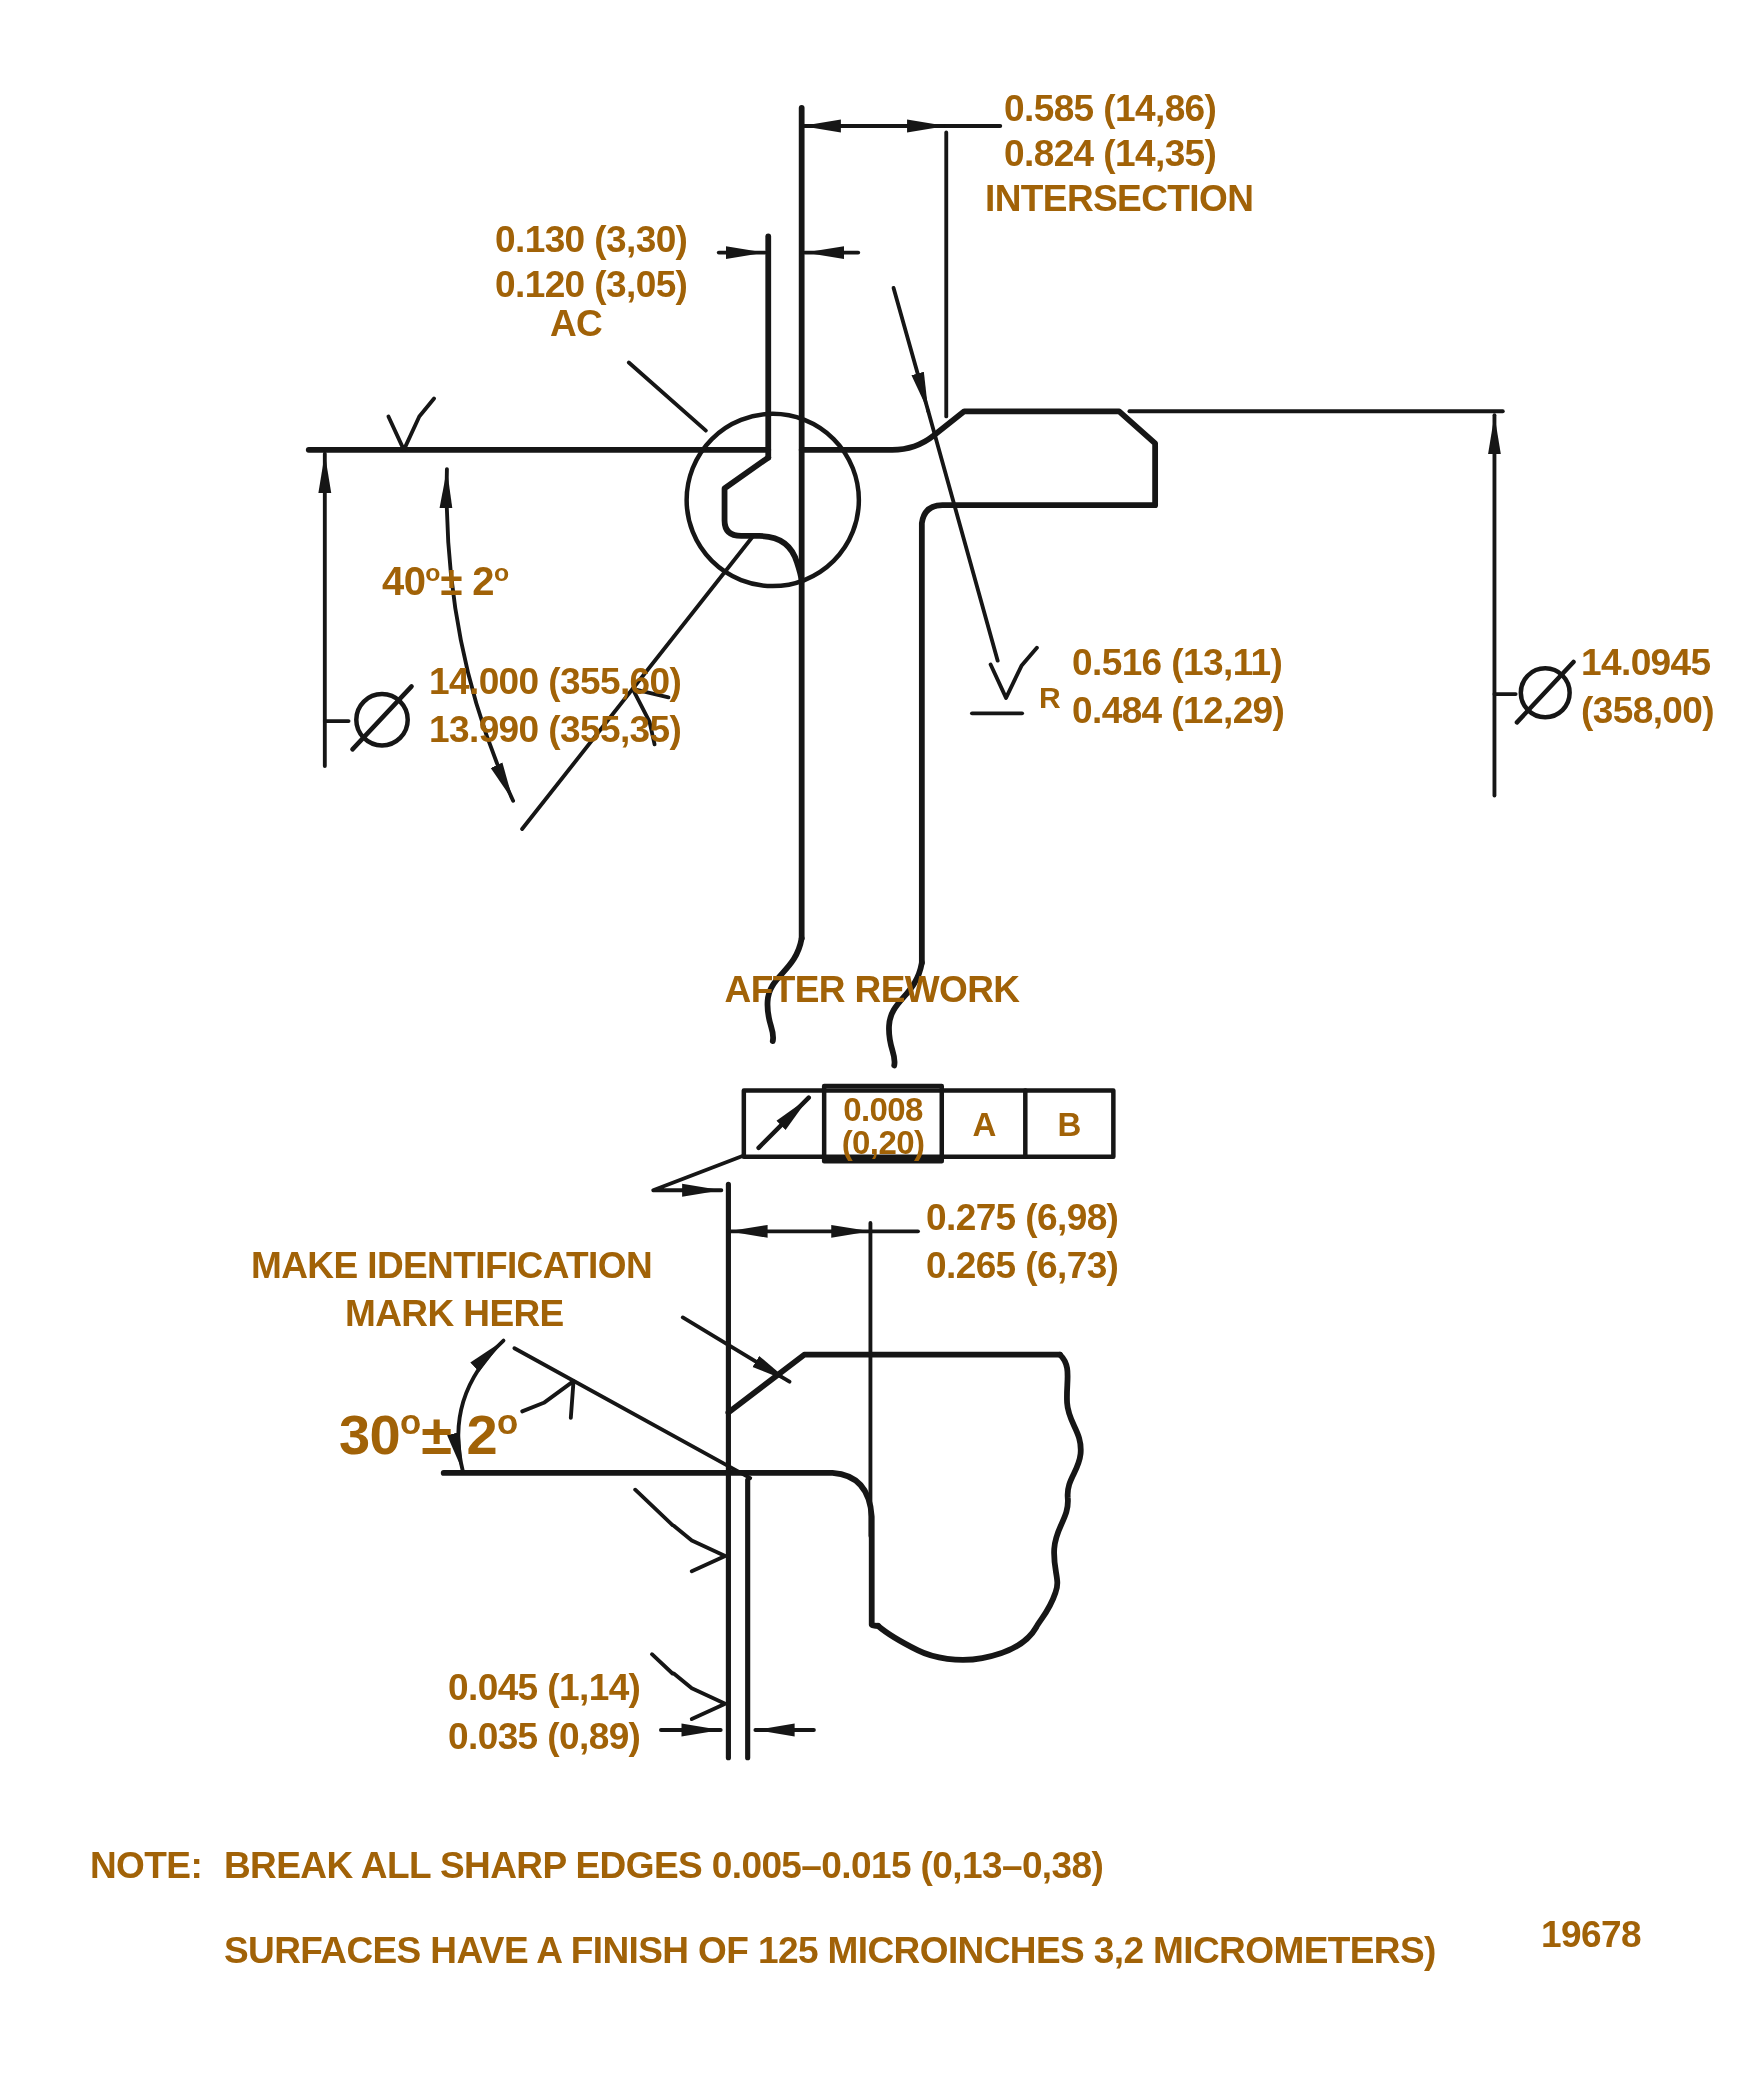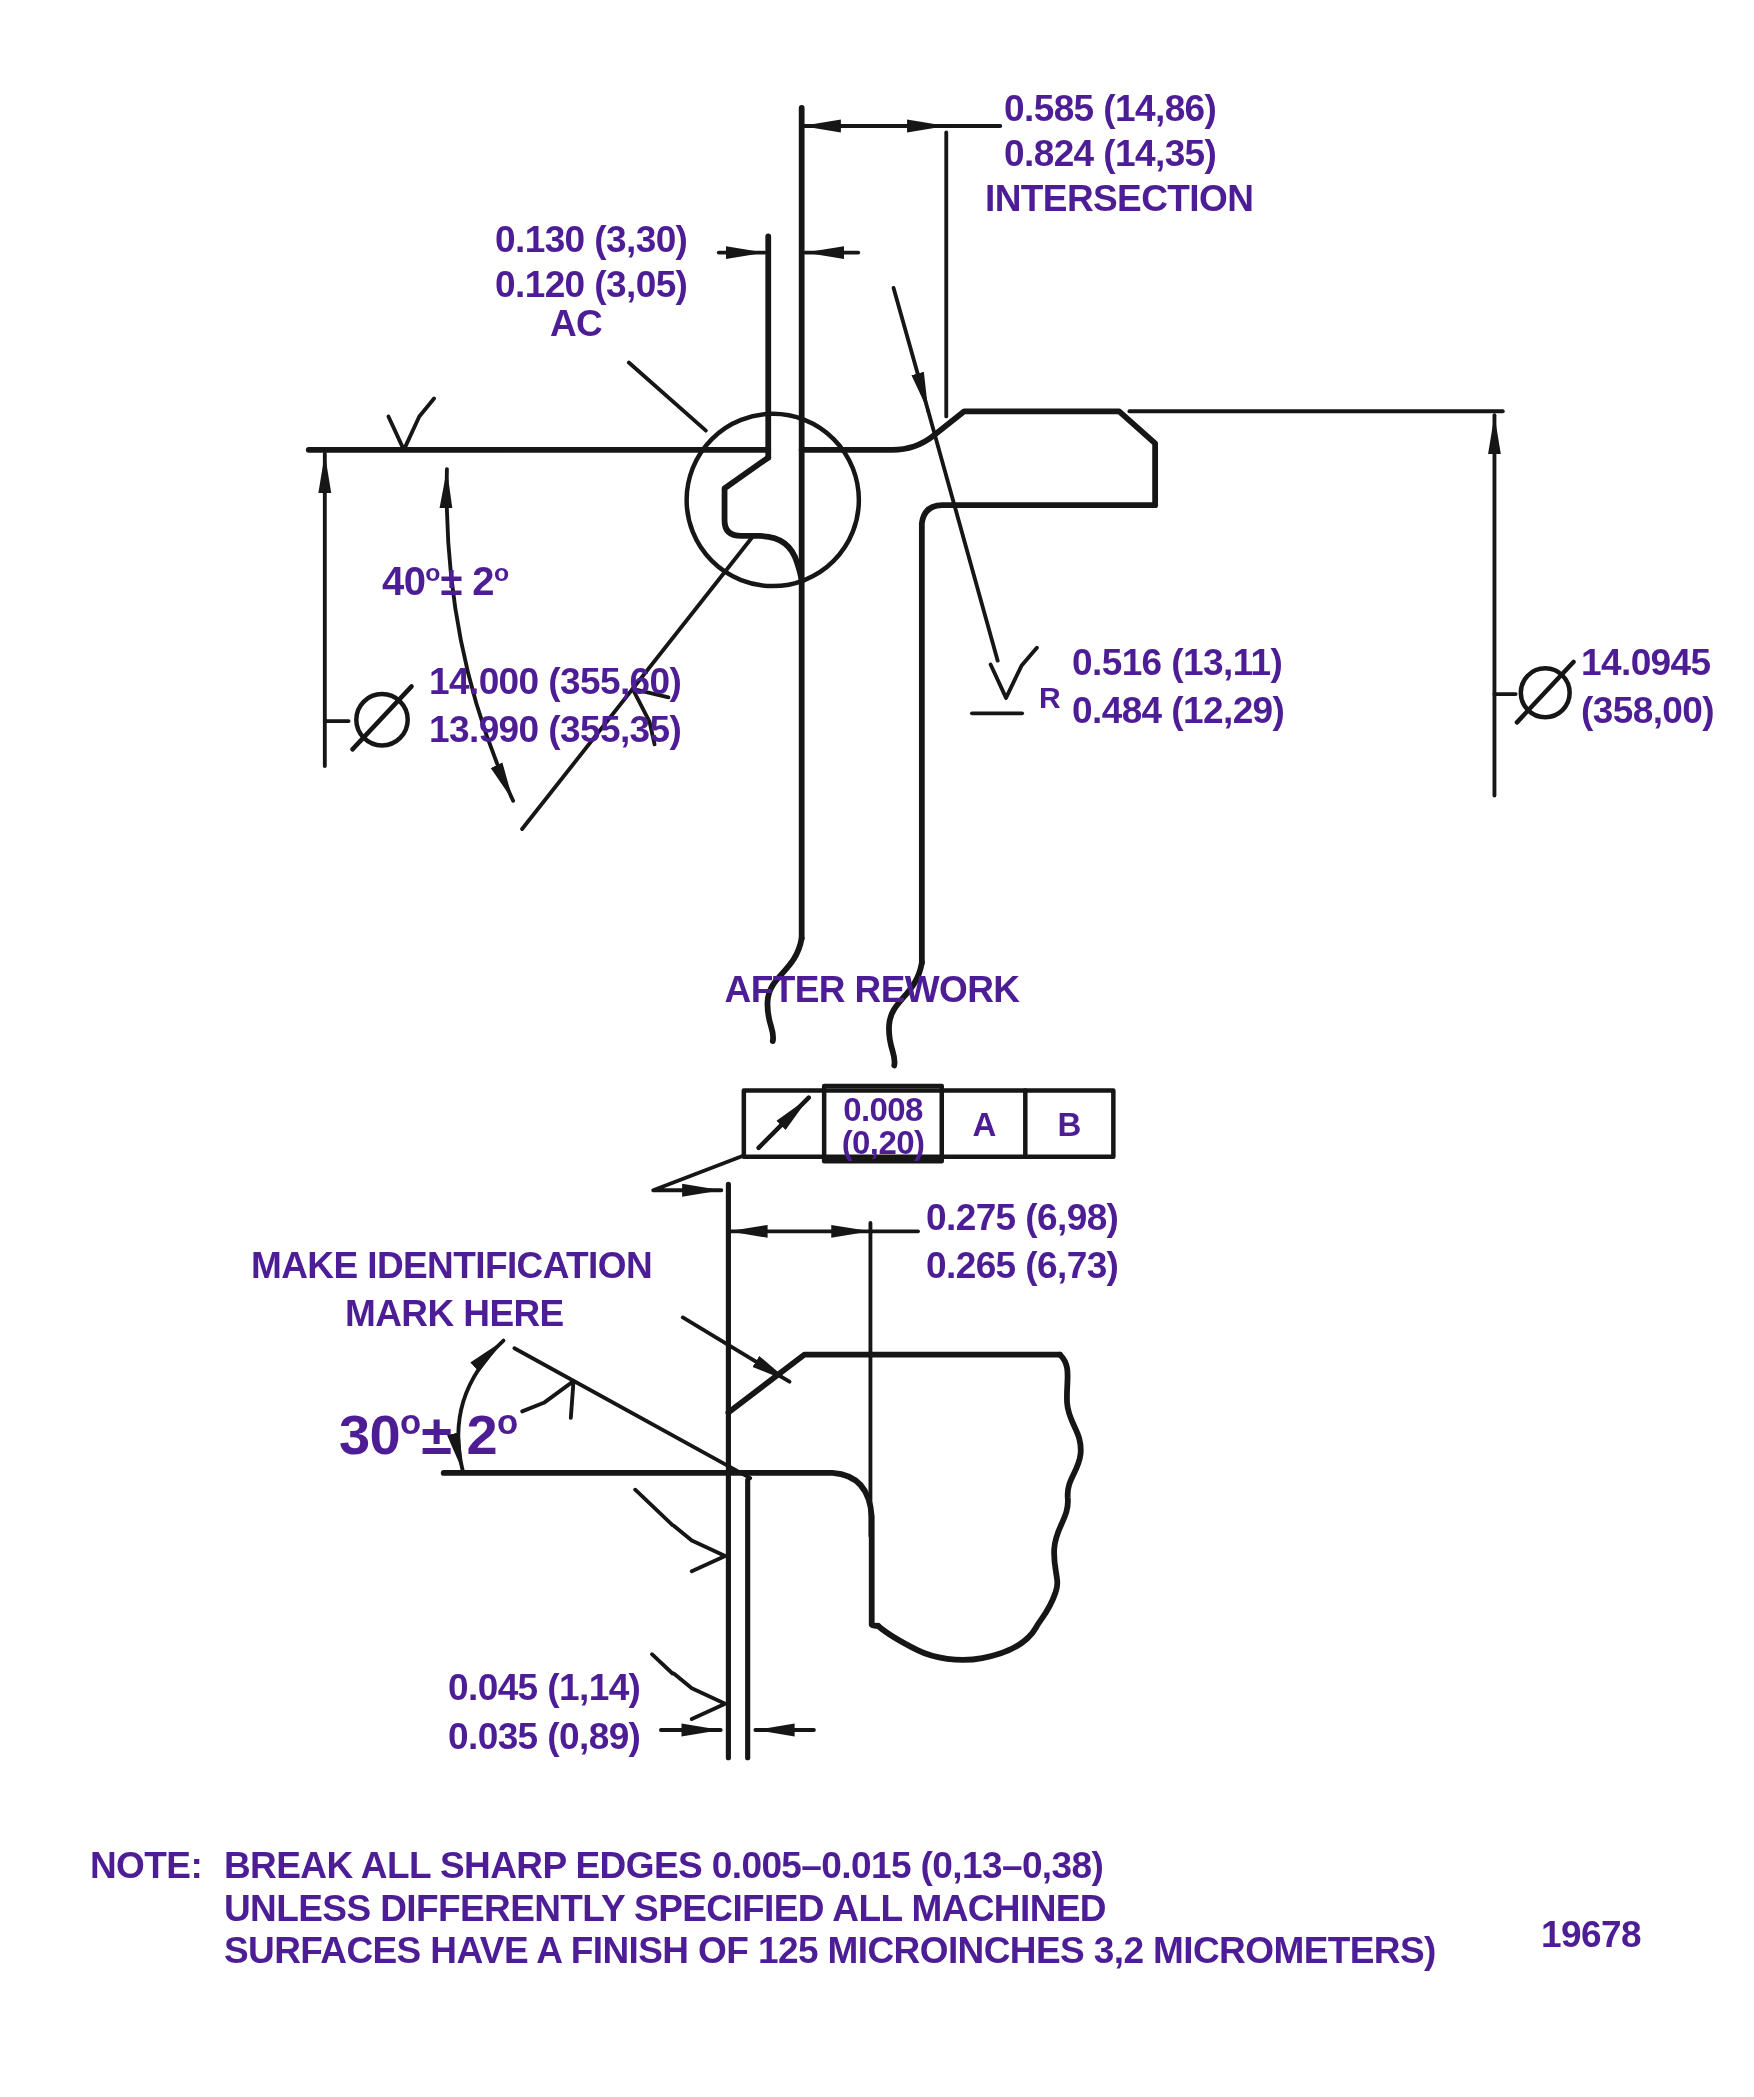--- a/index.html
+++ b/index.html
@@ -11,21 +11,21 @@
     color:#161616;
     overflow:hidden;
   }
   .canvas svg{position:absolute;left:0;top:0;}
   .t{
     position:absolute;
     font-size:37px;
     line-height:1.0;
     letter-spacing:-0.6px;
     white-space:nowrap;
-    color:#4c1d95;
+    color:#a16207;
     font-weight:600;
   }
   .ctr{text-align:center;}
   .sup{vertical-align:super;font-size:0.62em;letter-spacing:0;}
   .fcf-t{font-size:33px;}
   .small-t{font-size:30px;}
 </style>
 </head>
 <body>
 
@@ -163,19 +163,18 @@
   <div class="t" style="left:926px;top:1247px;">0.265 (6,73)</div>
 
   <div class="t" style="left:339px;top:1405px;font-size:56px;"><span>30</span><span class="sup">o</span><span>± 2</span><span class="sup">o</span></div>
 
   <div class="t" style="left:448px;top:1669px;">0.045 (1,14)</div>
   <div class="t" style="left:448px;top:1718px;">0.035 (0,89)</div>
 
 
   <div class="t" style="left:90px;top:1847px;">NOTE:</div>
   <div class="t" style="left:224px;top:1847px;">BREAK ALL SHARP EDGES 0.005–0.015 (0,13–0,38)</div>
-  <div class="t" style="left:224px;top:1890px;">UNLESS DIFFERENTLY SPECIFIED ALL MACHINED</div>
   <div class="t" style="left:224px;top:1932px;">SURFACES HAVE A FINISH OF 125 MICROINCHES 3,2 MICROMETERS)</div>
 
   <div class="t" style="left:1541px;top:1916px;">19678</div>
 
 </div>
 
 
 </body></html>

